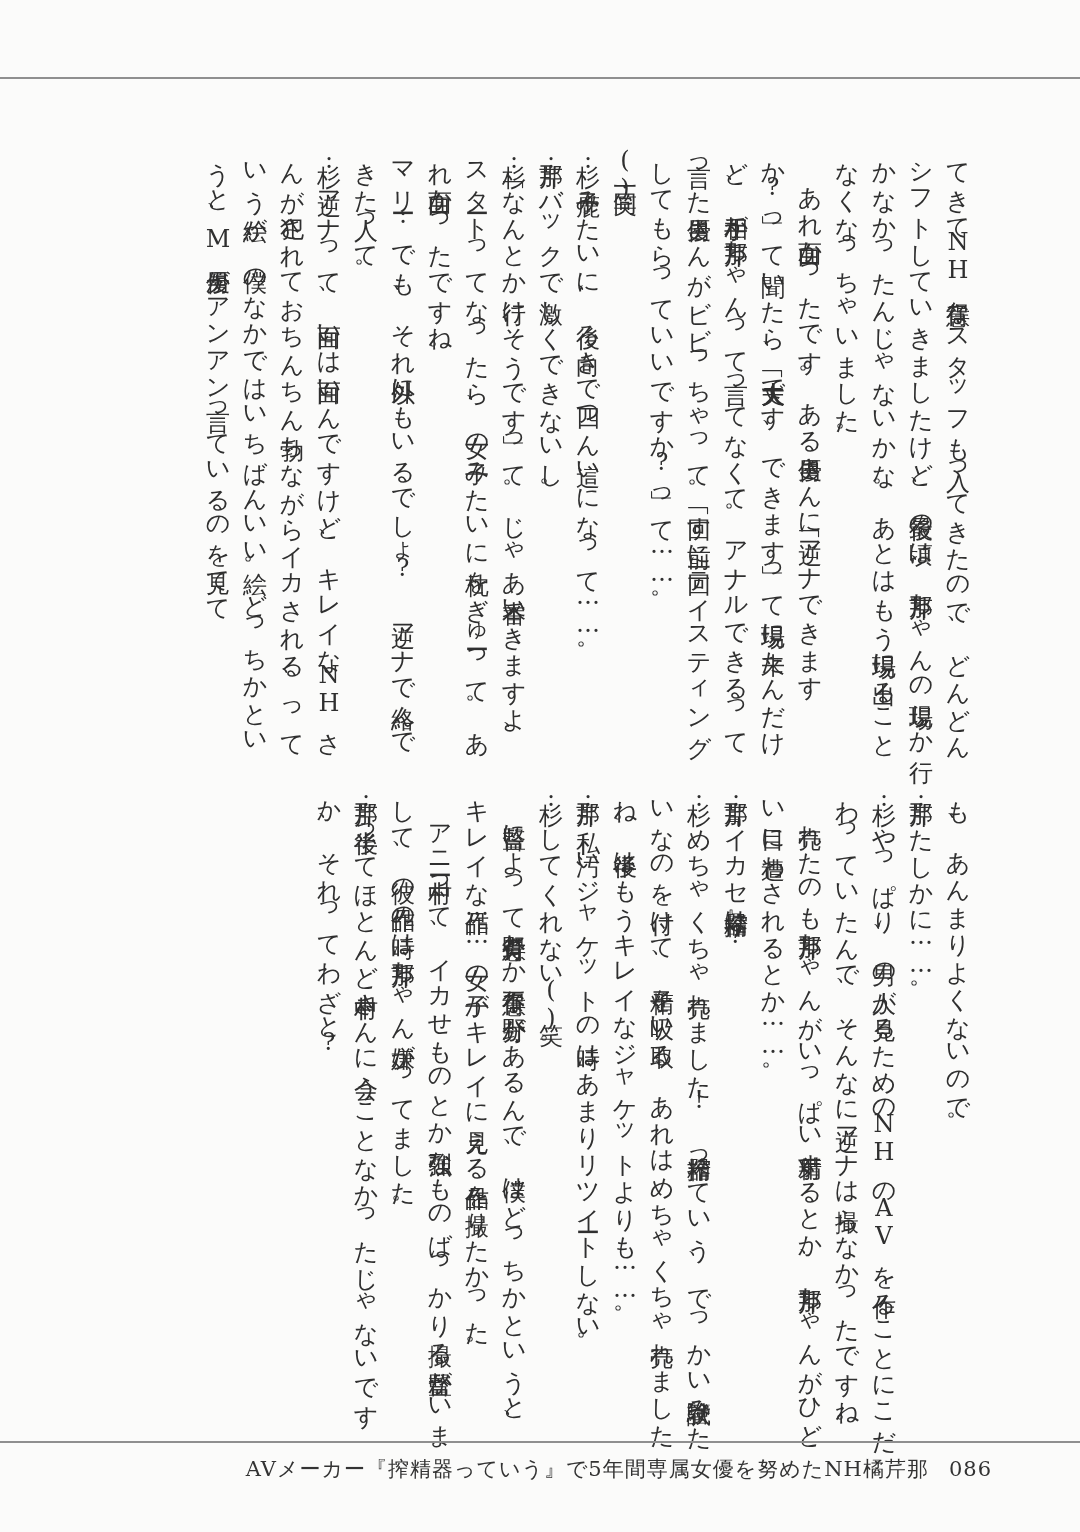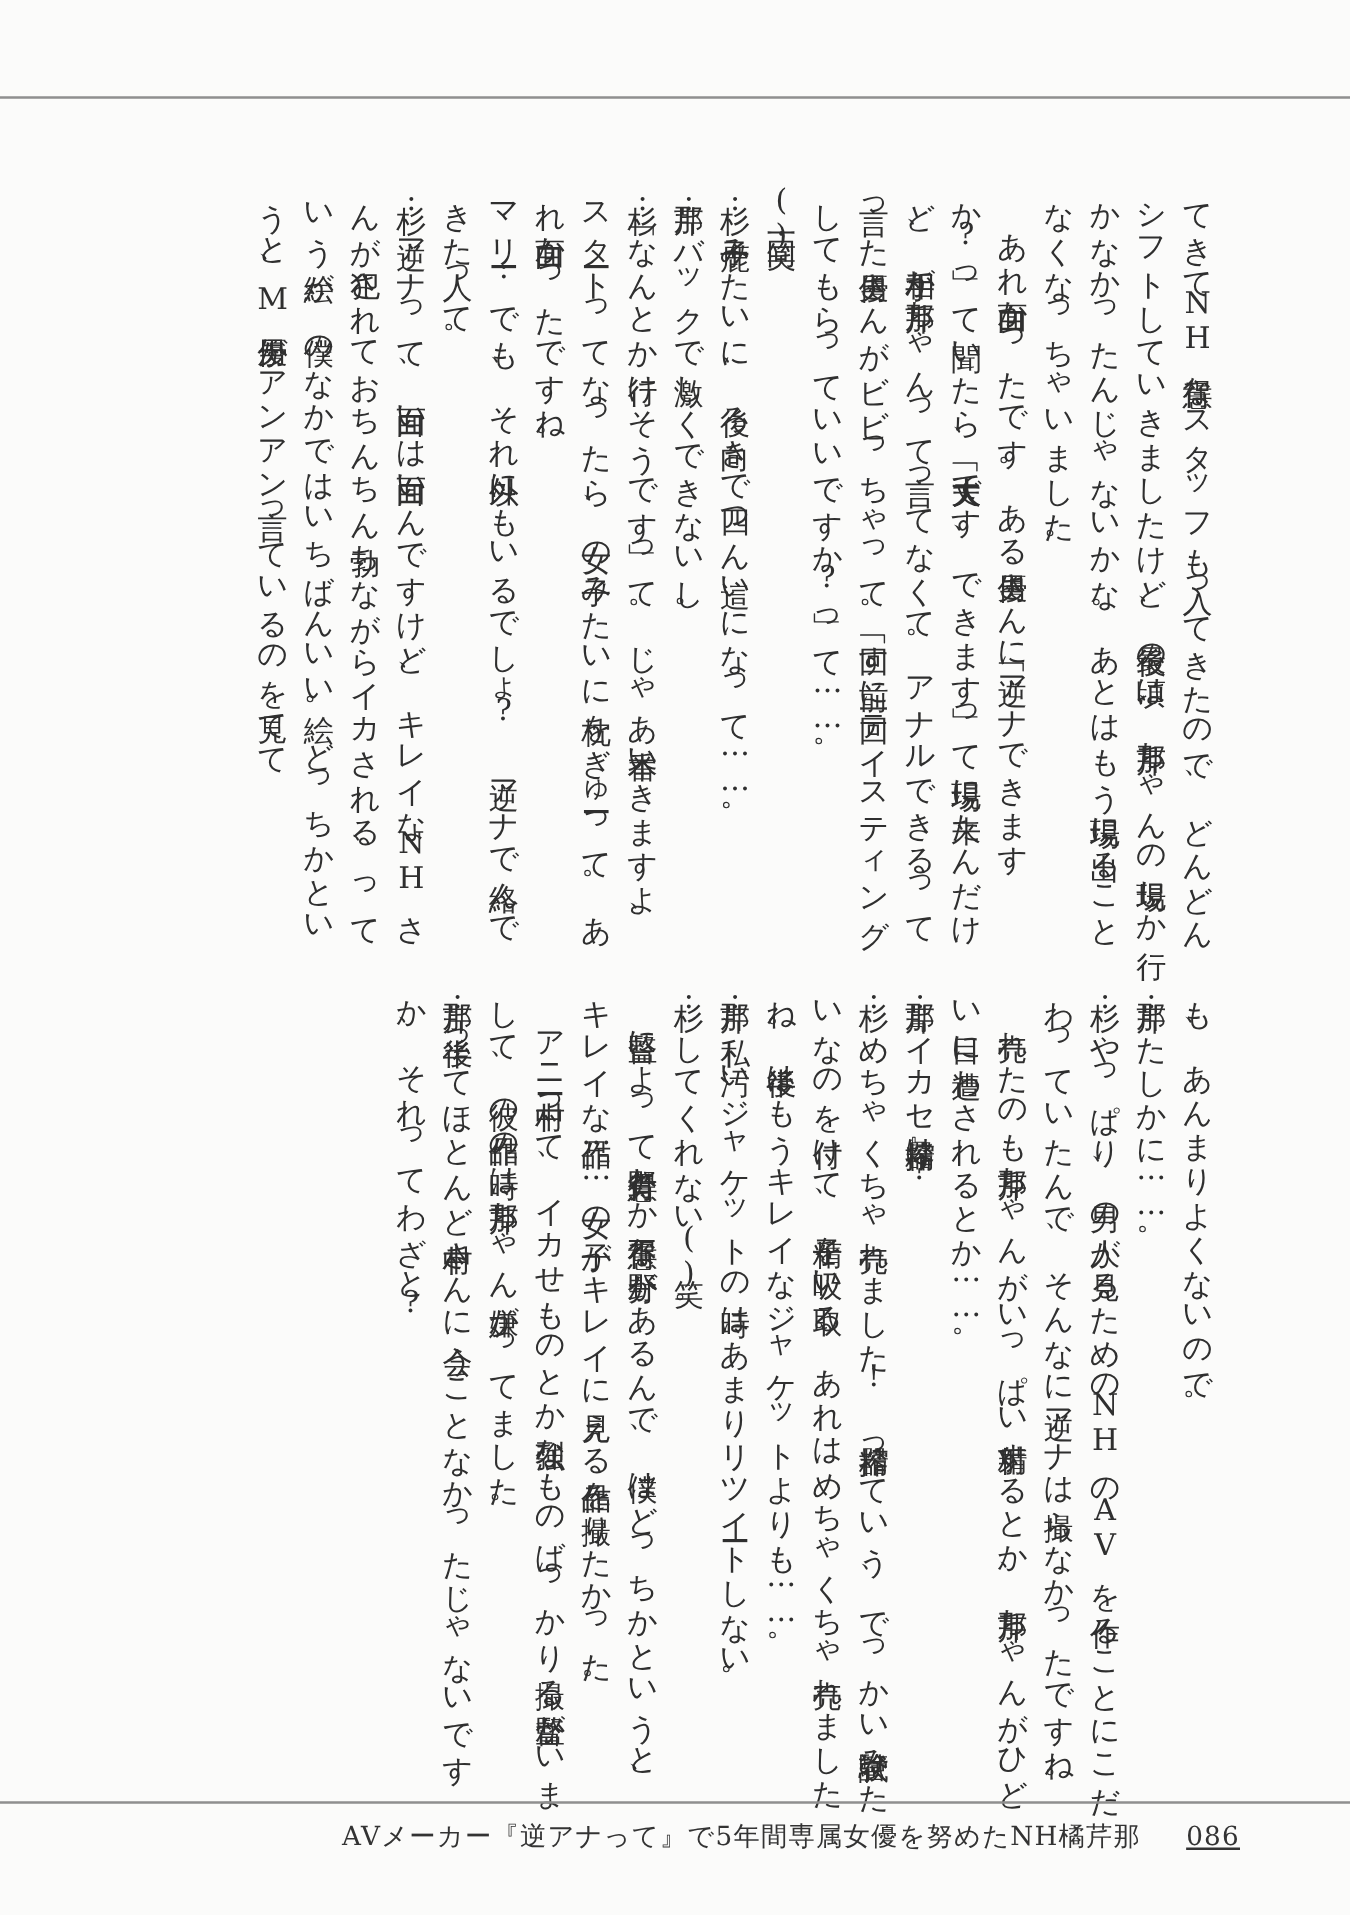--- a/index.html
+++ b/index.html
@@ -56,23 +56,22 @@
     position: absolute;
     top: 1455px;
     right: 88px;
     font-size: 21px;
     color: #333333;
     letter-spacing: 1px;
     white-space: nowrap;
   }
   .footer .page-number {
     display: inline-block;
-    margin-left: 36px;
+    margin-left: 20px;
     letter-spacing: 1px;
-    text-decoration: underline;
   }
 </style>
 </head>
 <body>
 
 <div class="rule rule-top"></div>
 
 <div class="vblock vblock-top">
     <p class="">てきてNH得意なスタッフも入ってきたので、どんどんシフトしていきましたけど、最後の頃は、芹那ちゃんの現場しか行かなかったんじゃないかな。あとはもう現場に出ることなくなっちゃいました。</p>
     <p class="indent">あれ面白かったです。ある男優さんに「逆アナできますか?」って聞いたら、「大丈夫です、できます」って現場に来たんだけど、相手が芹那ちゃんって言ってなくて。アナルできるって言った男優さんがビビっちゃって。「回す前に一回テイスティングしてもらっていいですか?」って……。</p>
@@ -94,14 +93,14 @@
     <p class="">芹那:私、汚いジャケットの時はあまりリツイートしない。</p>
     <p class="">杉:してくれない(笑)。</p>
     <p class="indent">監督によって得意分野とか不得意な分野があるんで、僕はどっちかというと、キレイな作品……女の子がキレイに見える作品を撮りたかった。</p>
     <p class="indent">アニー中村って、イカせものとか強烈なものばっかり撮る監督がいまして、彼の作品の時は芹那ちゃん嫌がってました。</p>
     <p class="">芹那:後半ってほとんど中村さんに会うことなかったじゃないですか、それってわざと?</p>
   </div>
 
 <div class="rule rule-footer"></div>
 
 <div class="footer">
-  <span>AVメーカー『逆アナって』で5年間専属女優を努めたNH橘芹那</span><span class="page-number">086</span>
+  <span>AVメーカー『搾精器っていう』で5年間専属女優を努めたNH橘芹那</span><span class="page-number">086</span>
 </div>
 
 </body></html>

